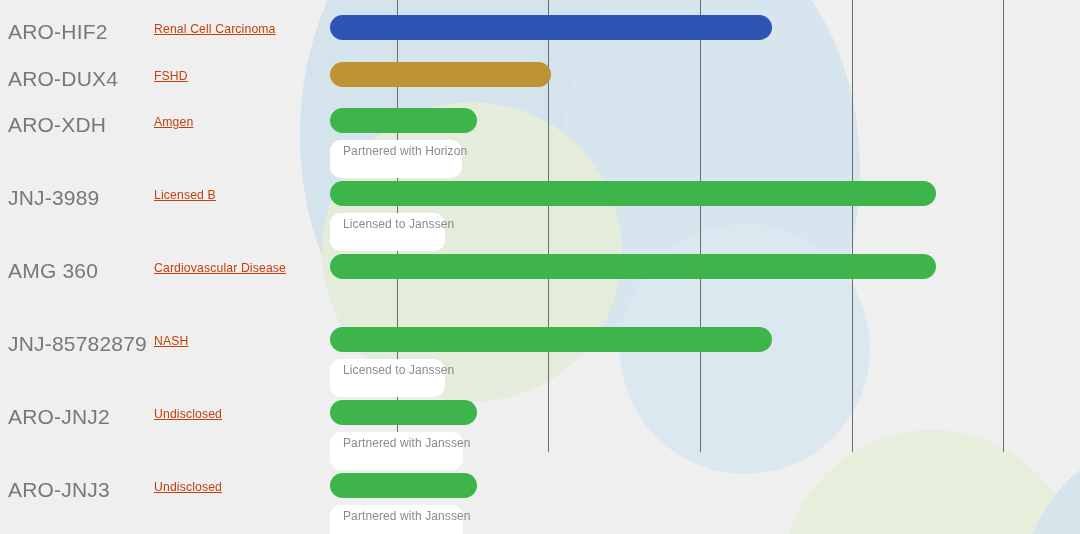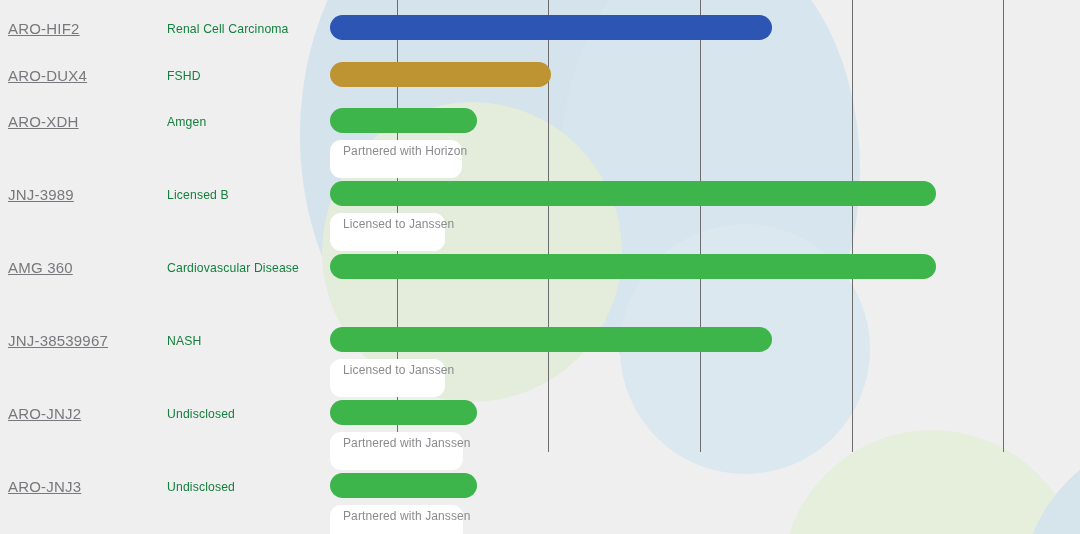--- a/index.html
+++ b/index.html
@@ -89,33 +89,33 @@
   }
 
   
   .rows-layer {
     position: absolute;
     inset: 0;
   }
   .prog-name {
     position: absolute;
     left: 8px;
-    font-size: 15px;
+    font-size: 21px;
     letter-spacing: 0.2px;
     color: #77787b;
     white-space: nowrap;
-    text-decoration: underline;
   }
   .indication {
     position: absolute;
-    left: 167px;
+    left: 154px;
     font-size: 12.2px;
     letter-spacing: 0.15px;
-    color: #15803d;
+    color: #c2410c;
     white-space: nowrap;
+    text-decoration: underline;
   }
 
   
   .bar {
     position: absolute;
     height: 25px;
     border-radius: 13px;
   }
 
   
@@ -167,21 +167,21 @@
       <div class="indication" style="top: 115px;">Amgen</div>
       <div class="bar" style="left: 330px; top: 108px; width: 147px; background: rgb(61, 181, 74);"></div>
       <div class="pill" style="left: 330px; top: 140px; width: 132px;">Partnered with Horizon</div>
       <div class="prog-name" style="top: 186px; text-align: center;">JNJ-3989</div>
       <div class="indication" style="top: 188px;">Licensed B</div>
       <div class="bar" style="left: 330px; top: 181px; width: 606px; background: rgb(61, 181, 74);"></div>
       <div class="pill" style="left: 330px; top: 213px; width: 115px;">Licensed to Janssen</div>
       <div class="prog-name" style="top: 259px;">AMG 360</div>
       <div class="indication" style="top: 261px;">Cardiovascular Disease</div>
       <div class="bar" style="left: 330px; top: 254px; width: 606px; background: rgb(61, 181, 74);"></div>
-      <div class="prog-name" style="top: 332px;">JNJ-38539967</div>
+      <div class="prog-name" style="top: 332px;">JNJ-85782879</div>
       <div class="indication" style="top: 334px;">NASH</div>
       <div class="bar" style="left: 330px; top: 327px; width: 442px; background: rgb(61, 181, 74);"></div>
       <div class="pill" style="left: 330px; top: 359px; width: 115px;">Licensed to Janssen</div>
       <div class="prog-name" style="top: 405px;">ARO-JNJ2</div>
       <div class="indication" style="top: 407px;">Undisclosed</div>
       <div class="bar" style="left: 330px; top: 400px; width: 147px; background: rgb(61, 181, 74);"></div>
       <div class="pill" style="left: 330px; top: 432px; width: 133px;">Partnered with Janssen</div>
       <div class="prog-name" style="top: 478px; text-align: center;">ARO-JNJ3</div>
       <div class="indication" style="top: 480px;">Undisclosed</div>
       <div class="bar" style="left: 330px; top: 473px; width: 147px; background: rgb(61, 181, 74);"></div>

